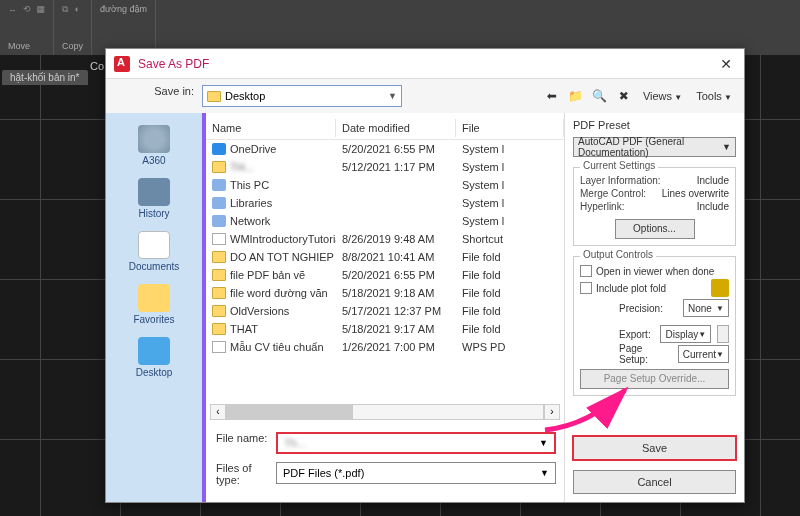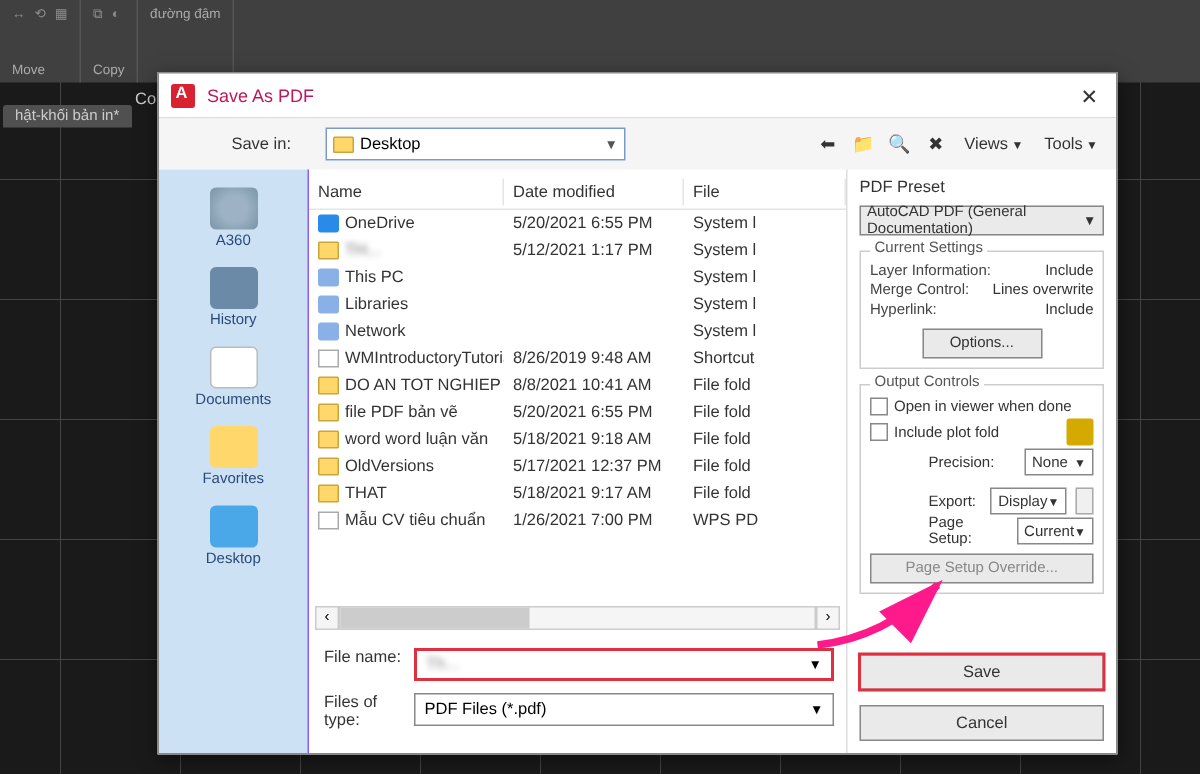--- a/index.html
+++ b/index.html
@@ -44,21 +44,21 @@
 .titlebar {
   height: 30px; display:flex; align-items:center; padding:0 8px;
   border-bottom: 1px solid #ddd;
 }
 .app-icon { width:16px; height:16px; margin-right:8px; background:#d92231; border-radius:2px; position:relative; }
 .app-icon::after { content:'A'; color:#fff; font-weight:bold; font-size:11px; position:absolute; left:3px; top:0; }
 .title { flex:1; font-size:12px; color:#be185d; }
 .close-x { font-size:14px; color:#333; cursor:pointer; padding:0 4px; }
 
 .toolbar-row {
-  display:flex; align-items:center; padding:6px 8px; gap:23px;
+  display:flex; padding:6px 8px; gap:8px;
   background:#f5f5f5;
 }
 .lbl-right { width:80px; text-align:right; color:#333; font-size:11px; }
 .savein-sel {
   flex: 0 0 200px; height:22px; border:1px solid #7a9ac9;
   background:#fff; display:flex; align-items:center; padding:0 4px;
 }
 .folder-icon { width:14px; height:11px; background:#ffd76a; border:1px solid #c9a53b; border-radius:1px; margin-right:4px; }
 .savein-sel .txt { flex:1; font-size:11px; }
 .savein-sel .arrow { font-size:9px; color:#555; }
@@ -66,21 +66,21 @@
 .ticon { width:18px; height:18px; display:flex; align-items:center; justify-content:center; color:#333; font-size:12px; }
 .views-link, .tools-link { color:#333; font-size:11px; padding:0 4px; }
 .views-link::after, .tools-link::after { content:' ▼'; font-size:8px; }
 
 .body-row { flex:1; display:flex; min-height:0; }
 
 
 .places {
   width: 100px; background:#cde1f5;
   display:flex; flex-direction:column; align-items:center;
-  padding:8px 0; gap:4px; border-right:1px solid #8b5cf6;
+  padding:8px 0; gap:4px; border-right:4px solid #8b5cf6;
 }
 .place { width:90px; text-align:center; color:#2a4a7a; font-size:10px; padding:4px 0; }
 .place .picon { width:32px; height:28px; margin:0 auto 2px; border-radius:4px; }
 .p-a360 { background: radial-gradient(circle, #9db3c5 40%, #7a93a8); border-radius:50%; }
 .p-history { background:#6b8aa8; }
 .p-docs { background:#fff; border:1px solid #bbb; }
 .p-fav { background:#ffd76a; }
 .p-ftp { background:#b5d5a8; }
 .p-desktop { background:#4ba8e8; }
 
@@ -285,21 +285,21 @@
               <div class="c-name">
                 <span class="ficon folder"></span>
                 <span class="">file PDF bản vẽ</span>
               </div>
               <div class="c-date">5/20/2021 6:55 PM</div>
               <div class="c-type">File fold</div>
             </div>
             <div class="fl-row">
               <div class="c-name">
                 <span class="ficon folder"></span>
-                <span class="">word word luận văn</span>
+                <span class="">file word đường văn</span>
               </div>
               <div class="c-date">5/18/2021 9:18 AM</div>
               <div class="c-type">File fold</div>
             </div>
             <div class="fl-row">
               <div class="c-name">
                 <span class="ficon folder"></span>
                 <span class="">OldVersions</span>
               </div>
               <div class="c-date">5/17/2021 12:37 PM</div>

